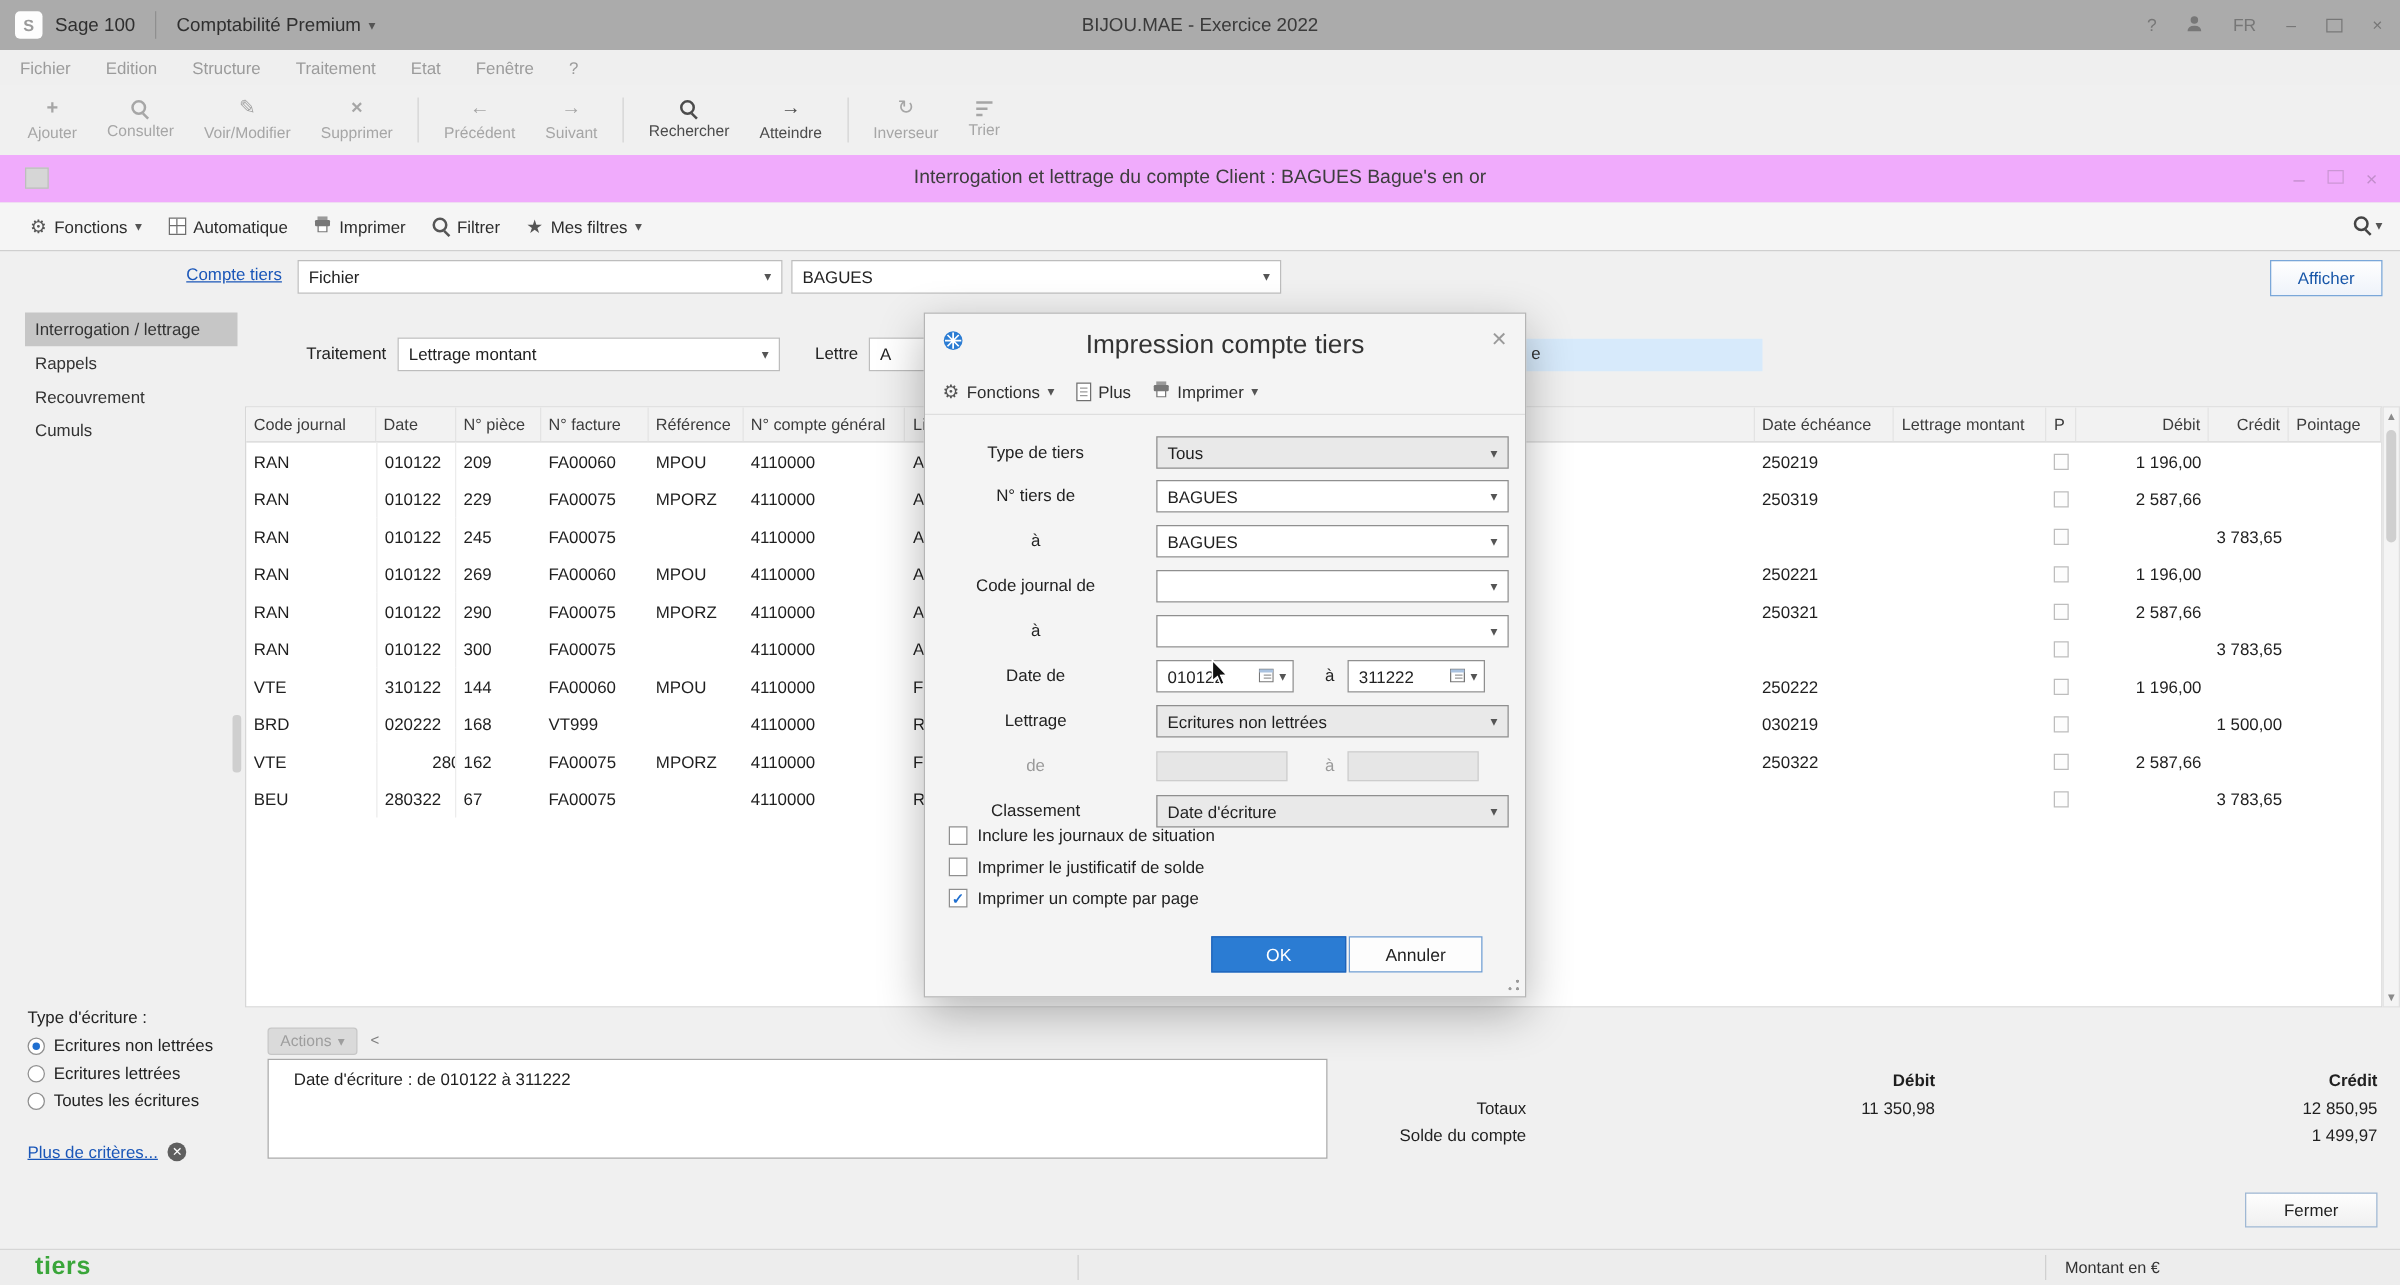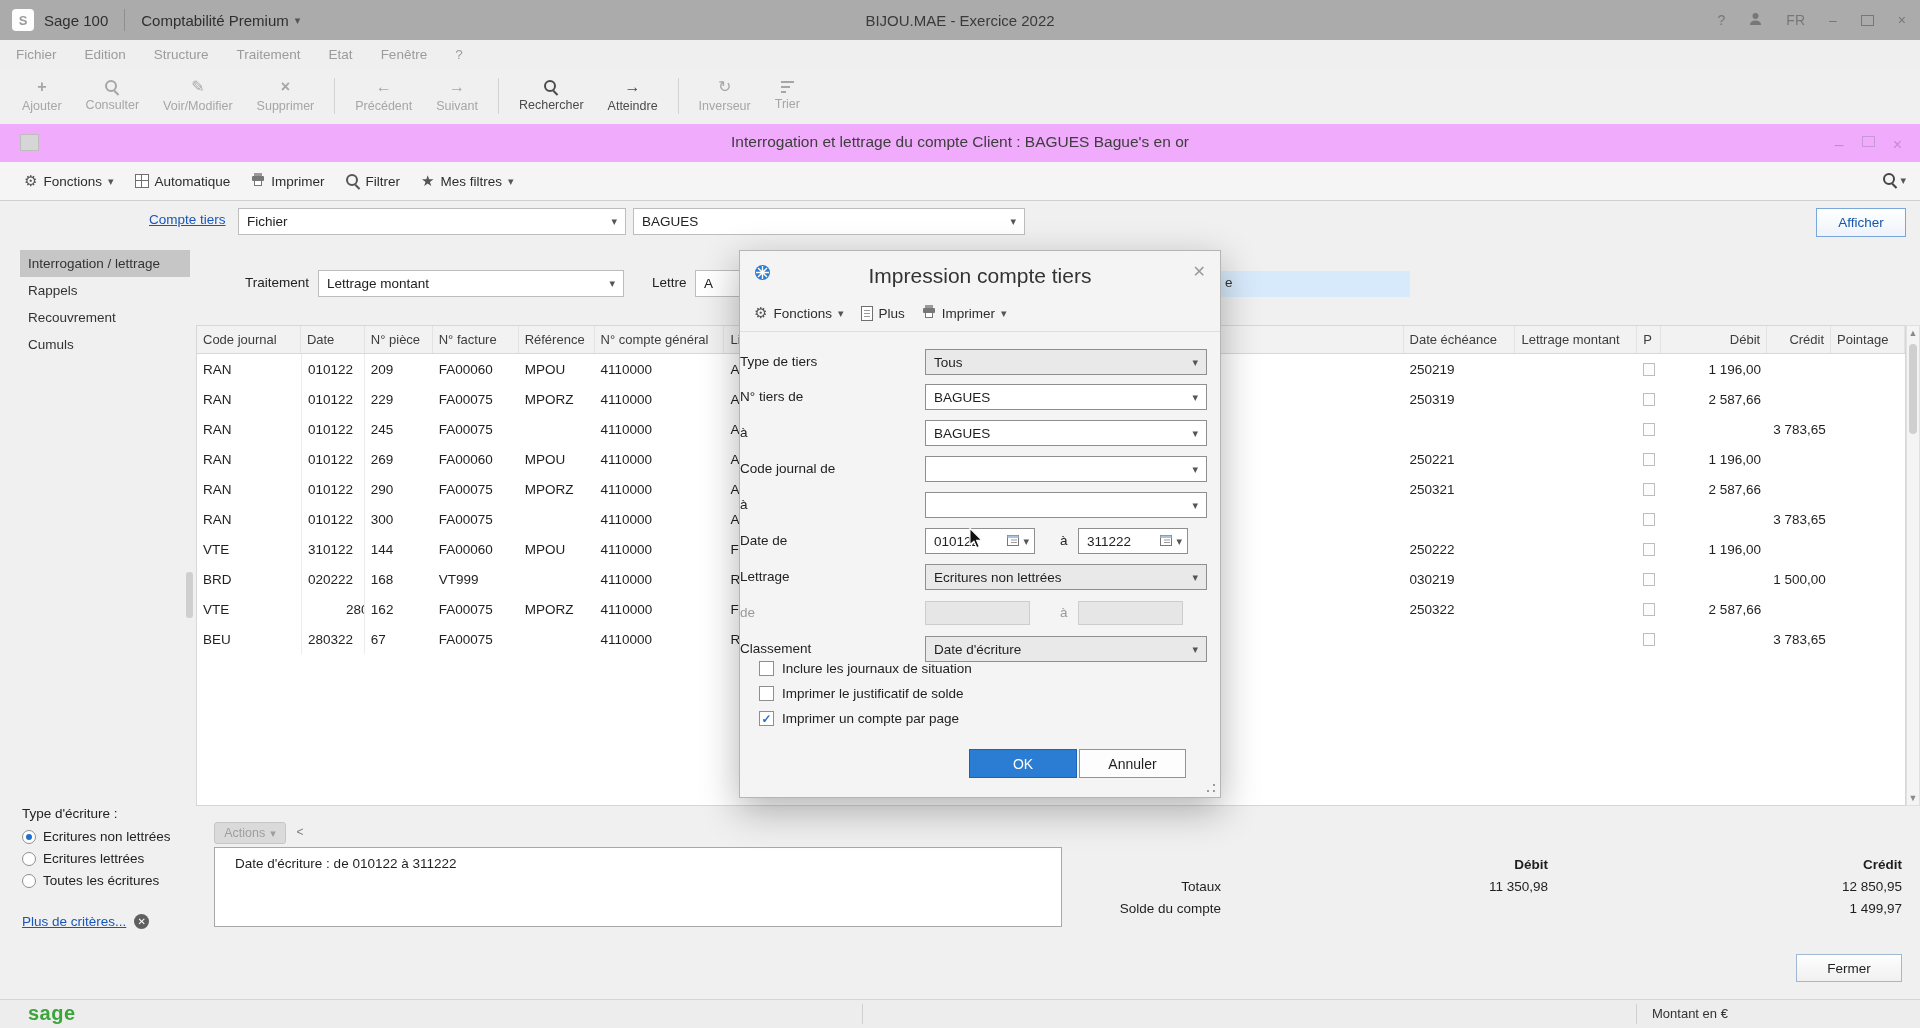--- a/index.html
+++ b/index.html
@@ -100,21 +100,21 @@
 
   
   .dialog{position:absolute;left:739px;top:250px;width:482px;height:548px;background:#f4f4f4;border:1px solid #b5b5b5;box-shadow:0 12px 36px rgba(0,0,0,.30);z-index:10;box-sizing:border-box;}
   .dlg-header{position:absolute;left:0;top:0;right:0;height:44px;}
   .dlg-title{position:absolute;left:0;right:0;top:13px;text-align:center;font-size:21px;color:#333;}
   .dlg-icon{position:absolute;left:14px;top:13px;}
   .dlg-close{position:absolute;right:14px;top:11px;font-size:16px;color:#9a9a9a;}
   .dlg-toolbar{position:absolute;left:0;top:44px;right:0;height:36px;border-bottom:1px solid #dedede;display:flex;align-items:center;padding-left:14px;gap:7px;font-size:13.5px;color:#2d2d2d;}
   .dlg-toolbar .t2-item{margin-right:10px;}
   .f-row{position:absolute;left:0;right:0;height:27px;}
-  .f-label{position:absolute;left:0;top:5px;width:177px;text-align:left;font-size:13.5px;color:#222;}
+  .f-label{position:absolute;left:0;top:5px;width:177px;text-align:center;font-size:13.5px;color:#222;}
   .f-label.dim{color:#9a9a9a;}
   .combo{position:absolute;left:185px;top:0;width:282px;height:26px;background:#e9e9e9;border:1px solid #8f8f8f;box-sizing:border-box;display:flex;align-items:center;padding:0 8px;font-size:13.5px;color:#1f1f1f;}
   .combo .caret{margin-left:auto;}
   .date-field{position:absolute;top:0;height:26px;background:#fff;border:1px solid #8f8f8f;box-sizing:border-box;display:flex;align-items:center;gap:4px;padding:0 5px 0 8px;font-size:13.5px;}
   .date-field .txt{flex:1;}
   .mini-label{position:absolute;top:5px;font-size:13.5px;color:#222;}
   .dis-field{position:absolute;top:1px;height:24px;background:#e6e6e6;border:1px solid #cdcdcd;box-sizing:border-box;}
   .cb-group{position:absolute;left:19px;top:410px;display:flex;flex-direction:column;gap:10px;}
   .cb-row{display:flex;align-items:center;gap:8px;font-size:13.5px;color:#222;}
   .cb{width:15px;height:15px;border:1px solid #8f8f8f;background:#fff;box-sizing:border-box;display:flex;align-items:center;justify-content:center;font-size:12px;color:#1f6fd0;font-weight:bold;}
@@ -688,19 +688,19 @@
   <div class="tot" style="right:699px;top:901px">Solde du compte</div>
   <div class="tot bold" style="right:372px;top:857px">Débit</div>
   <div class="tot" style="right:372px;top:879px">11 350,98</div>
   <div class="tot bold" style="right:18px;top:857px">Crédit</div>
   <div class="tot" style="right:18px;top:879px">12 850,95</div>
   <div class="tot" style="right:18px;top:901px">1 499,97</div>
 
   <div class="fermer-btn">Fermer</div>
 
   <div class="statusbar">
-    <span class="sage-logo">sage</span>
+    <span class="sage-logo">tiers</span>
     <span class="sb-div" style="left:862px"></span>
     <span class="sb-div" style="left:1636px"></span>
     <span class="sb-amount">Montant en €</span>
   </div>
 
 </div>
 
 </body></html>

